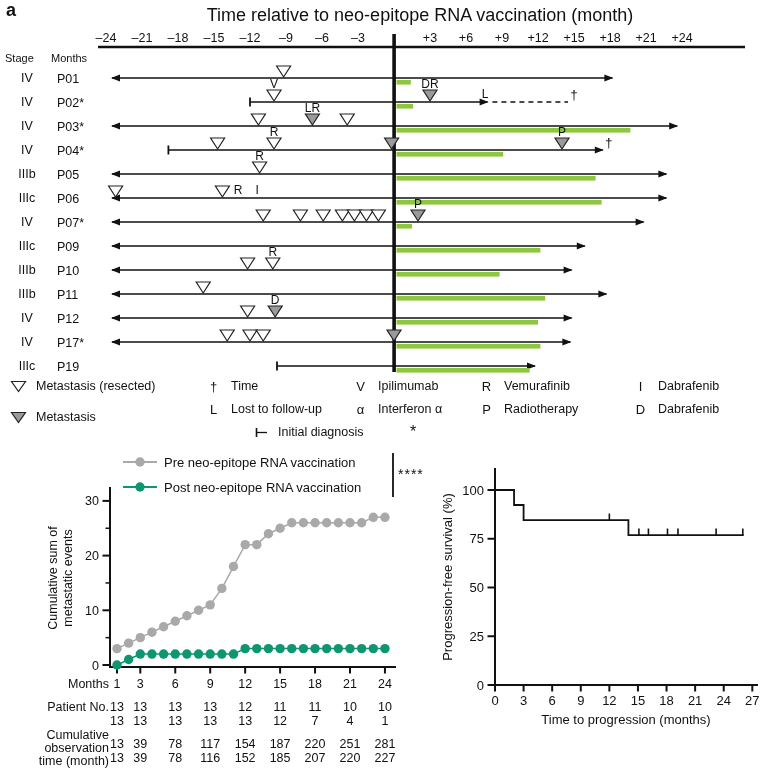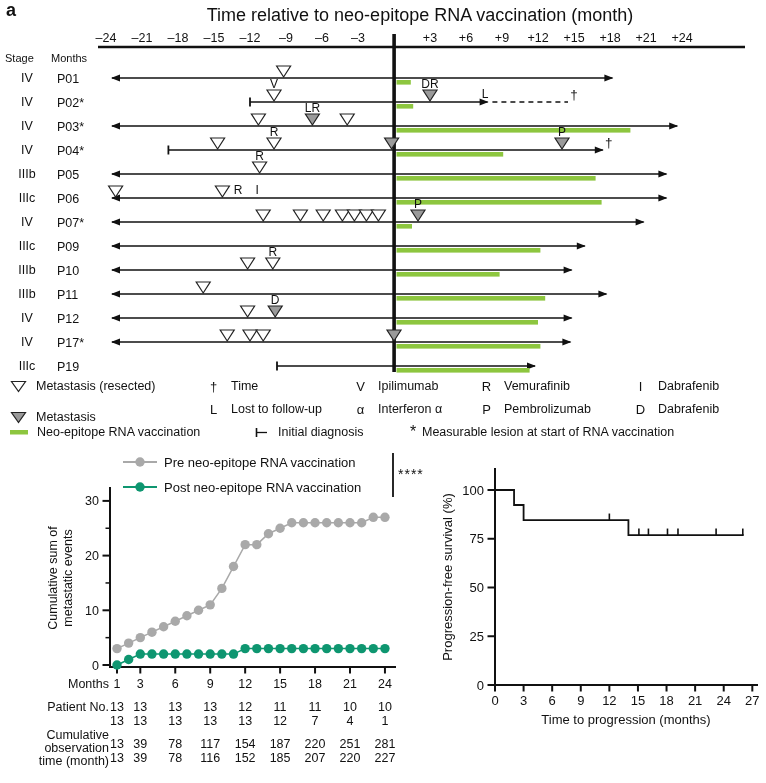--- a/index.html
+++ b/index.html
@@ -391,28 +391,20 @@
         <span>Metastasis (resected)</span>
       </span>
       <span class="lg-item" style="left: 10px; top: 408px;">
         <span class="lg-sym">
           <svg width="17" height="13">
             <polygon points="1.5,1.5 15.5,1.5 8.5,11.5" fill="#9a9a9a" stroke="#222" stroke-width="1.2"></polygon>
           </svg>
         </span>
         <span>Metastasis</span>
       </span>
-      <span class="lg-item" style="left: 10px; top: 423px;">
-        <span class="lg-sym">
-          <svg width="18" height="6">
-            <rect x="0" y="1" width="18" height="4.5" fill="#8dc63f"></rect>
-          </svg>
-        </span>
-        <span>Neo-epitope RNA vaccination</span>
-      </span>
       <span class="lg-item" style="left: 205px; top: 377px;">
         <span class="lg-sym textsym">†</span>
         <span>Time</span>
       </span>
       <span class="lg-item" style="left: 205px; top: 400px;">
         <span class="lg-sym textsym">L</span>
         <span>Lost to follow-up</span>
       </span>
       <span class="lg-item" style="left: 252px; top: 423px; text-align: right;">
         <span class="lg-sym">
@@ -430,28 +422,27 @@
       <span class="lg-item" style="left: 352px; top: 400px;">
         <span class="lg-sym textsym">α</span>
         <span>Interferon α</span>
       </span>
       <span class="lg-item" style="left: 478px; top: 377px;">
         <span class="lg-sym textsym">R</span>
         <span>Vemurafinib</span>
       </span>
       <span class="lg-item" style="left: 478px; top: 400px;">
         <span class="lg-sym textsym">P</span>
-        <span>Pembrolizumab</span>
+        <span>Radiotherapy</span>
       </span>
       <span class="lg-item" style="left: 632px; top: 377px;">
         <span class="lg-sym textsym">I</span>
         <span>Dabrafenib</span>
       </span>
       <span class="lg-item" style="left: 632px; top: 400px;">
         <span class="lg-sym textsym">D</span>
         <span>Dabrafenib</span>
       </span>
       <span class="lg-item" style="left: 408px; top: 423px;">
         <span class="lg-sym star">*</span>
-        <span>Measurable lesion at start of RNA vaccination</span>
       </span>
     </div>
 </div>
 
 </body></html>

